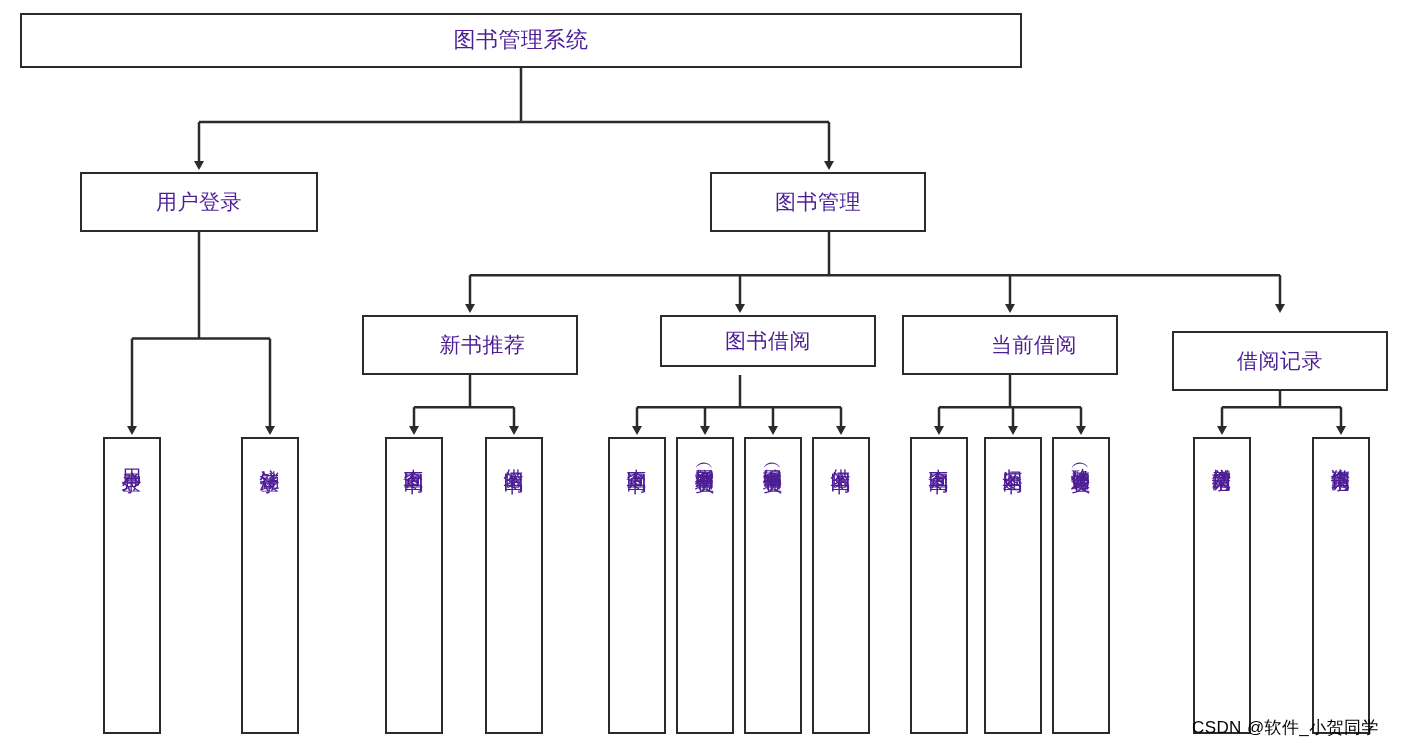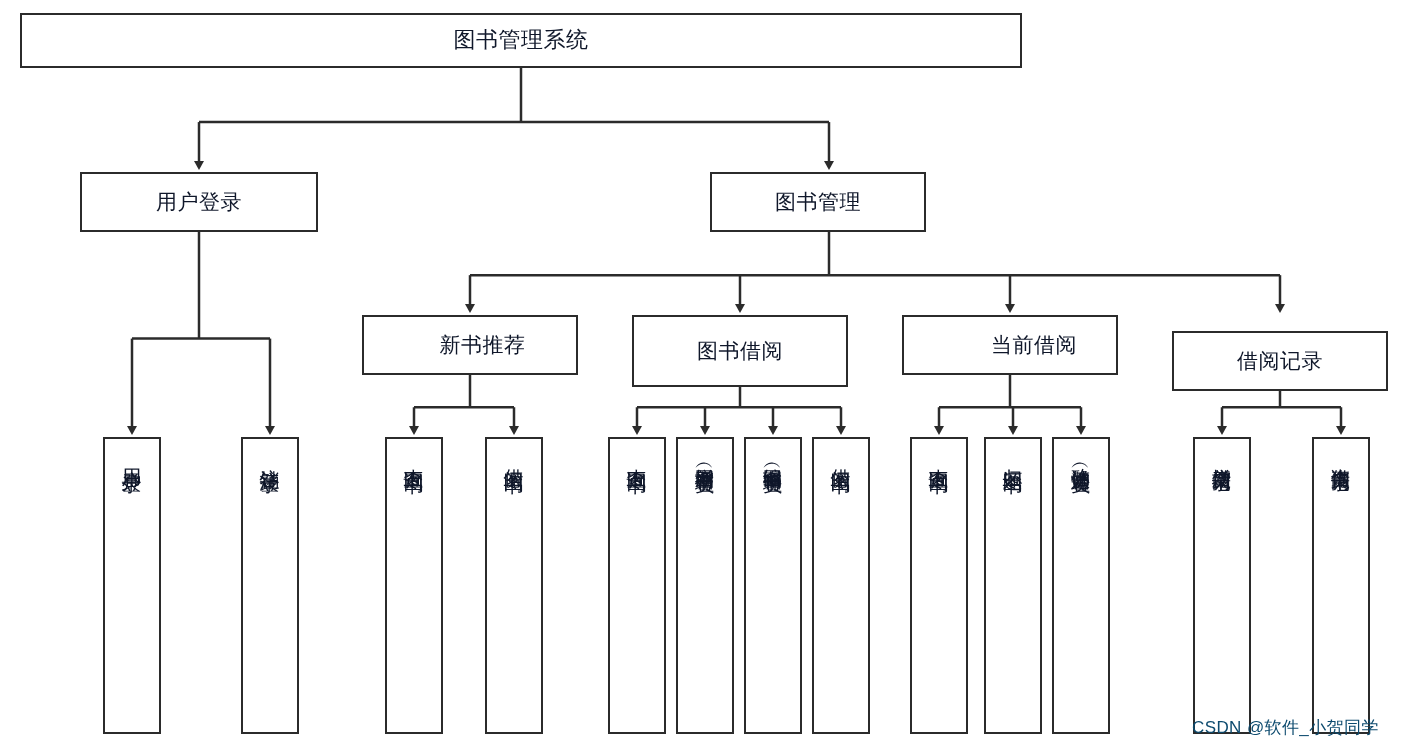--- a/index.html
+++ b/index.html
@@ -29,21 +29,21 @@
     position: absolute;
     box-sizing: border-box;
     background: #ffffff;
     border: 2px solid #2b2b2b;
     display: flex;
     align-items: center;
     justify-content: center;
     text-align: center;
   }
   .node .label {
-    color: #0f172a;
+    color: #4c1d95;
     line-height: 1.12;
     letter-spacing: 0.5px;
     text-align: center;
   }
   .node-root .label { font-size: 22px; }
   .node-l2 .label  { font-size: 21px; }
   .node-l3 .label  { font-size: 21px; }
   .node-leaf {
     align-items: flex-start;
     justify-content: center;
@@ -54,21 +54,21 @@
     writing-mode: vertical-rl;
     text-orientation: upright;
     -webkit-writing-mode: vertical-rl;
     white-space: nowrap;
     letter-spacing: 2px;
     line-height: 1;
   }
   .node-leaf.tall .label { font-size: 19px; letter-spacing: 1px; }
   .watermark {
     position: absolute;
-    color: #0c4a6e;
+    color: #000000;
     font-size: 17px;
     white-space: nowrap;
     letter-spacing: 0.4px;
   }
 </style>
 </head>
 <body>
 
 <div id="canvas">
   <svg class="edges" viewBox="0 0 1405 747" xmlns="http://www.w3.org/2000/svg">
@@ -120,21 +120,21 @@
       </div>
       <div class="node node-l2" style="left: 80px; top: 172px; width: 238px; height: 60px;">
         <span class="label">用户登录</span>
       </div>
       <div class="node node-l2" style="left: 710px; top: 172px; width: 216px; height: 60px;">
         <span class="label">图书管理</span>
       </div>
       <div class="node node-l3" style="left: 362px; top: 315px; width: 216px; height: 60px; padding-left: 25px;">
         <span class="label">新书推荐</span>
       </div>
-      <div class="node node-l3" style="left: 632px; top: 315px; width: 216px; height: 72px;">
+      <div class="node node-l3" style="left: 660px; top: 315px; width: 216px; height: 52px;">
         <span class="label">图书借阅</span>
       </div>
       <div class="node node-l3" style="left: 902px; top: 315px; width: 216px; height: 60px; padding-left: 48px;">
         <span class="label">当前借阅</span>
       </div>
       <div class="node node-l3" style="left: 1172px; top: 331px; width: 216px; height: 60px;">
         <span class="label">借阅记录</span>
       </div>
       <div class="node node-leaf" style="left: 103px; top: 437px; width: 58px; height: 297px;">
         <span class="label">用户登录</span>

